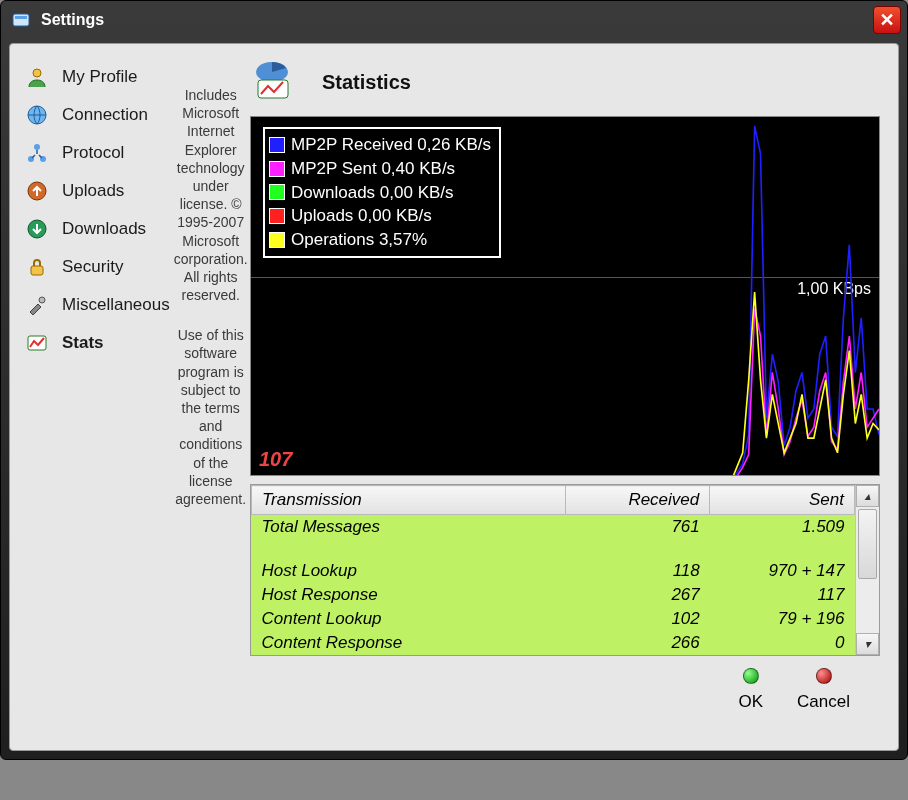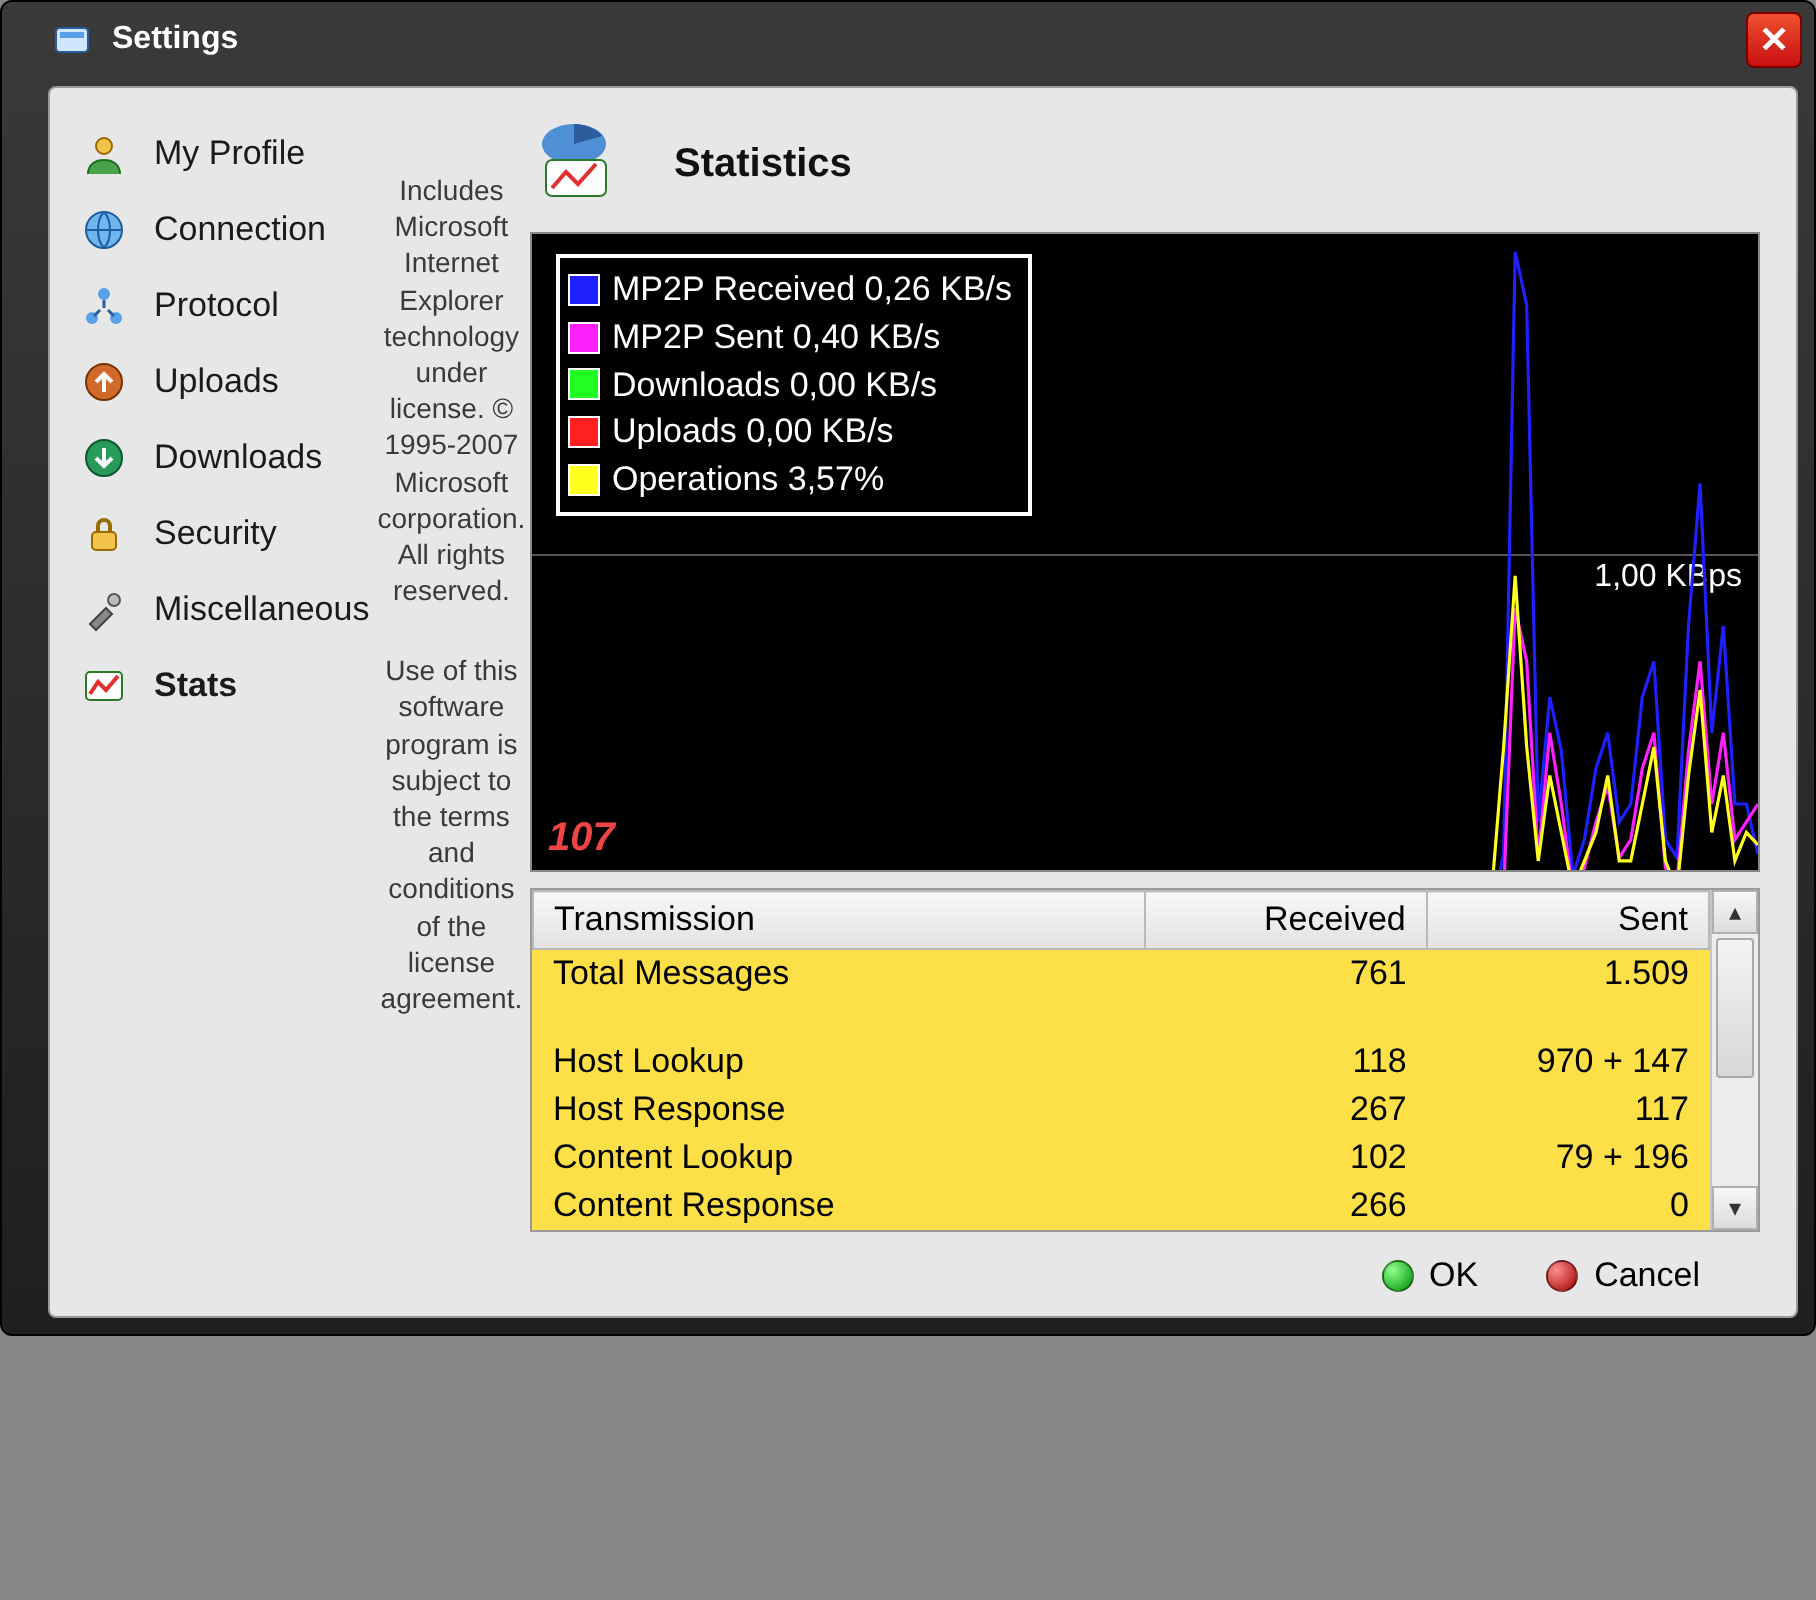--- a/index.html
+++ b/index.html
@@ -5,27 +5,26 @@
 * { box-sizing: border-box; margin: 0; padding: 0; }
 body {
   font-family: "Segoe UI", Tahoma, Arial, sans-serif;
   background: #888;
   width: 908px;
   height: 800px;
   overflow: hidden;
 }
 .window {
   width: 908px;
-  height: 668px;
+  height: 760px;
   background: linear-gradient(#3a3a3a, #1f1f1f);
   border: 1px solid #000;
   border-radius: 6px;
   display: flex;
   flex-direction: column;
-  padding-left: 15px;
 }
 .titlebar {
   height: 38px;
   display: flex;
   align-items: center;
   padding: 0 6px 0 10px;
   color: #fff;
   font-size: 16px;
   font-weight: 600;
 }
@@ -154,22 +153,23 @@
   z-index: 3;
 }
 .graph-svg {
   position: absolute;
   inset: 0;
   z-index: 2;
 }
 .table-wrap {
   margin-top: 8px;
   border: 1px solid #9a9a9a;
-  background: #fde047;
-  display: flex;
+  background: #bef264;
+  display: flex;
+  font-style: italic;
 }
 .table-scroll {
   flex: 1;
   overflow: hidden;
 }
 table {
   width: 100%;
   border-collapse: collapse;
   font-size: 17px;
 }
@@ -216,20 +216,21 @@
   align-items: center;
   gap: 34px;
   padding: 12px 30px 2px 0;
   font-size: 17px;
 }
 .btn {
   display: inline-flex;
   align-items: center;
   gap: 8px;
   cursor: pointer;
+  flex-direction: column;
 }
 .dot {
   width: 16px; height: 16px; border-radius: 50%;
   border: 1px solid rgba(0,0,0,.4);
 }
 .dot.green { background: radial-gradient(circle at 30% 30%, #8fff8f, #009000); }
 .dot.red { background: radial-gradient(circle at 30% 30%, #ff8f8f, #a00000); }
 </style>
 </head>
 <body>

